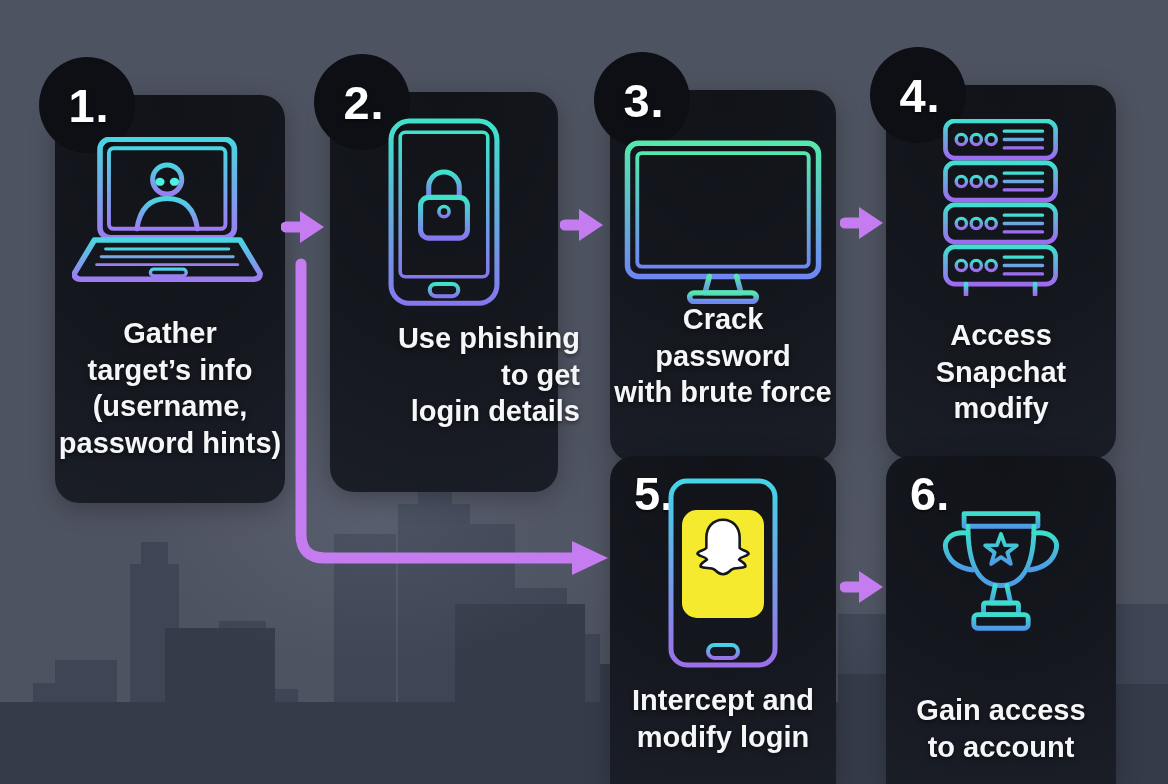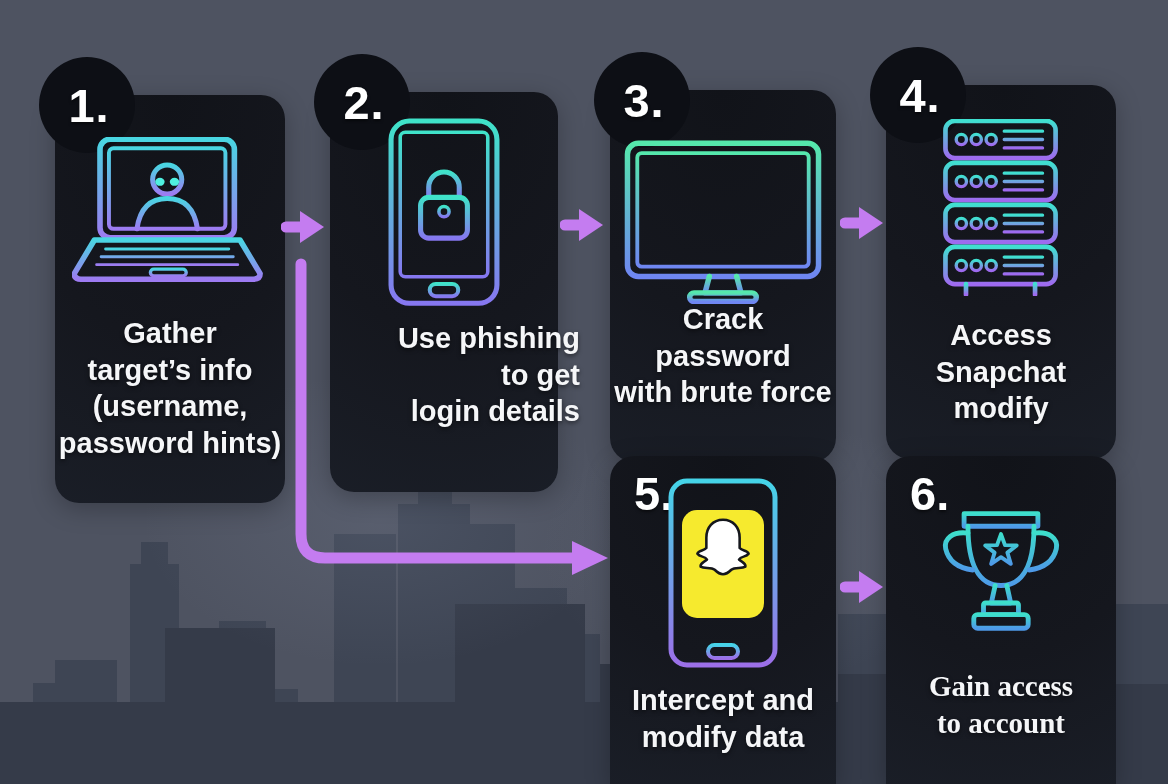--- a/index.html
+++ b/index.html
@@ -52,21 +52,21 @@
     position:absolute;left:50%;transform:translateX(-50%);
     width:272px;text-align:center;color:#f5f6f8;font-weight:700;
     font-size:29px;line-height:1.26;white-space:pre-line;
     text-shadow:0 2px 4px rgba(0,0,0,.5);
   }
   .c1 .label{top:220px;width:290px;}
   .c2 .label{top:228px;text-align:right;}
   .c3 .label{top:211px;width:284px;}
   .c4 .label{top:232px;}
   .c5 .label{top:226px;width:284px;}
-  .c6 .label{top:212px;font-family:Liberation Serif, serif;}
+  .c6 .label{top:236px;}
 
   .arrow{position:absolute;width:46px;height:38px;}
   .a12{left:281px;top:208px;}
   .a23{left:560px;top:206px;}
   .a34{left:840px;top:204px;}
   .a56{left:840px;top:568px;}
   svg{display:block;}
 </style>
 </head>
 <body>
@@ -265,21 +265,21 @@
           <path d="M20 160 L90 160" stroke-width="4"></path>
           <rect x="40" y="167" width="30" height="13" rx="6.5" stroke-width="4"></rect>
         </g>
         <rect x="14" y="32" width="82" height="108" rx="15" fill="#f6ea2e"></rect>
         <g transform="translate(23,38) scale(0.64)">
           <path d="M50 6 C34 6 24 18 24 34 L24 50 C20 55 12 53 10 59 C14 65 22 62 25 68 C21 72 14 73 15 79 C21 83 31 79 37 84 C41 88 45 91 50 91 C55 91 59 88 63 84 C69 79 79 83 85 79 C86 73 79 72 75 68 C78 62 86 65 90 59 C88 53 80 55 76 50 L76 34 C76 18 66 6 50 6 Z" fill="#ffffff" stroke="#15171c" stroke-width="4" stroke-linejoin="round"></path>
         </g>
       </svg>
     </div>
     <div class="label">Intercept and
-modify data</div>
+modify login</div>
   </div>
 
   <div class="card c6">
     <span class="num-plain">6.</span>
     <div class="icon ic6">
       <svg viewBox="0 0 140 160">
         <defs>
             <linearGradient id="g6" x1="0" y1="0" x2="0" y2="1">
           <stop offset="0" stop-color="#3ddfcb"></stop>
               <stop offset="1" stop-color="#4e9ae8"></stop>

